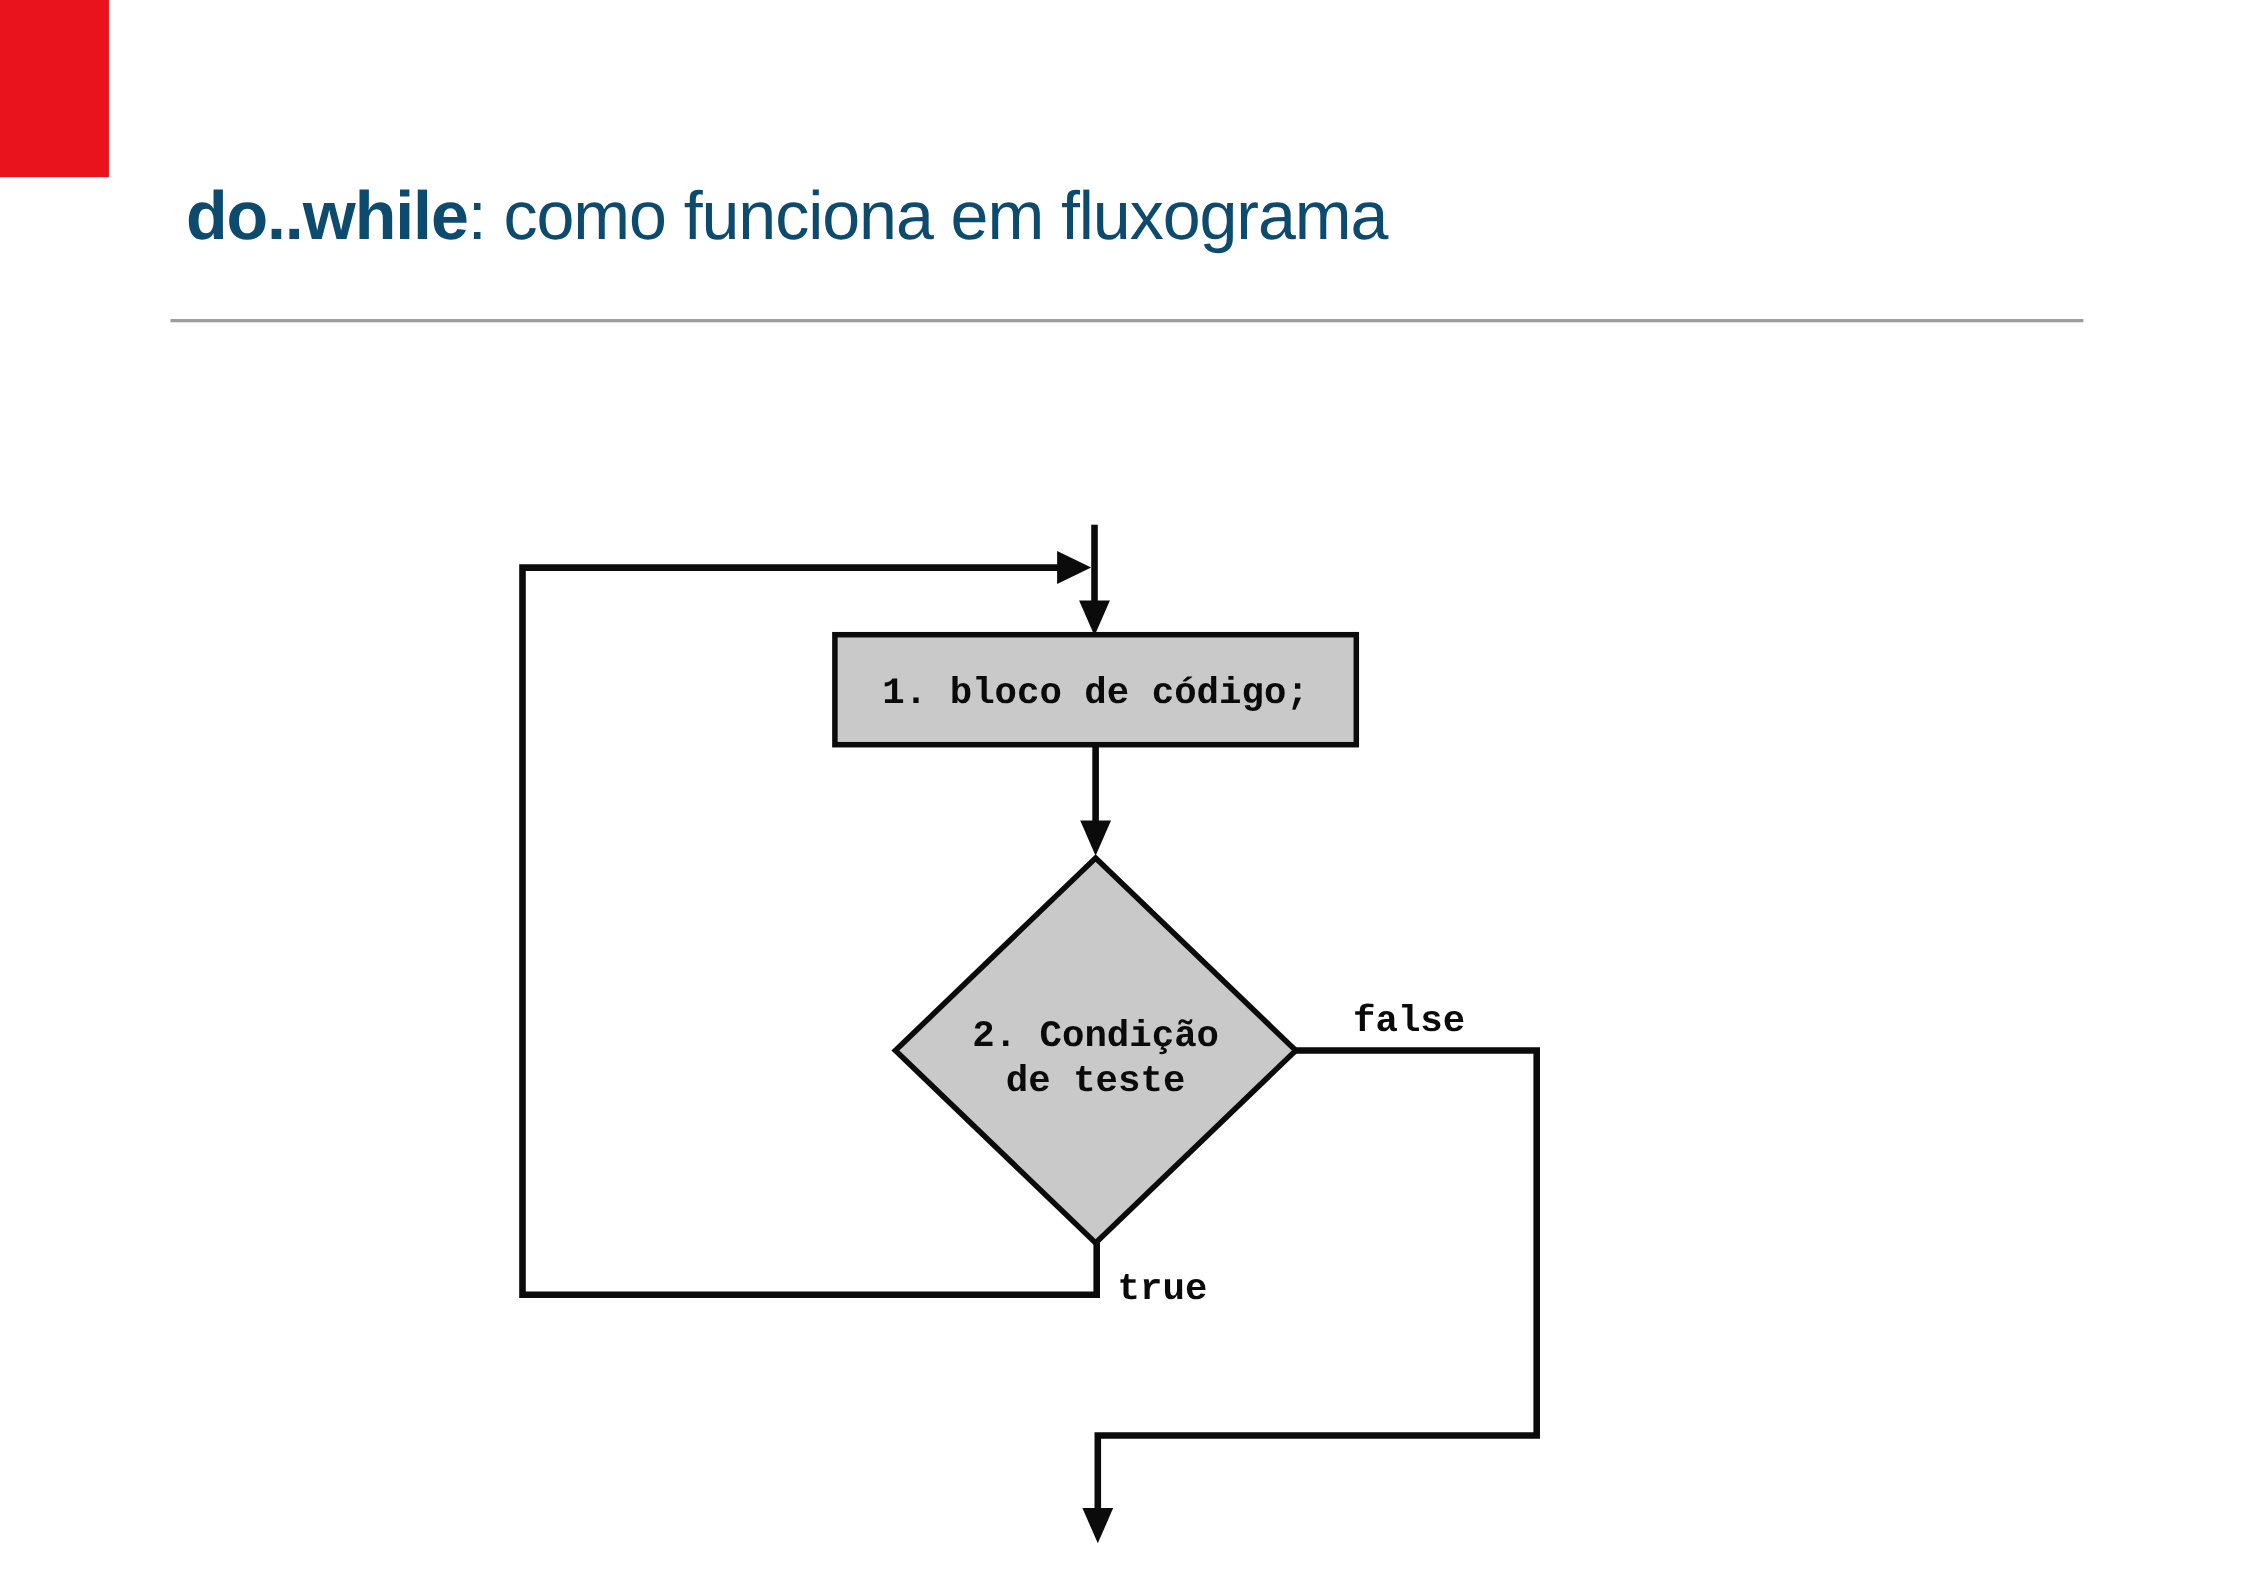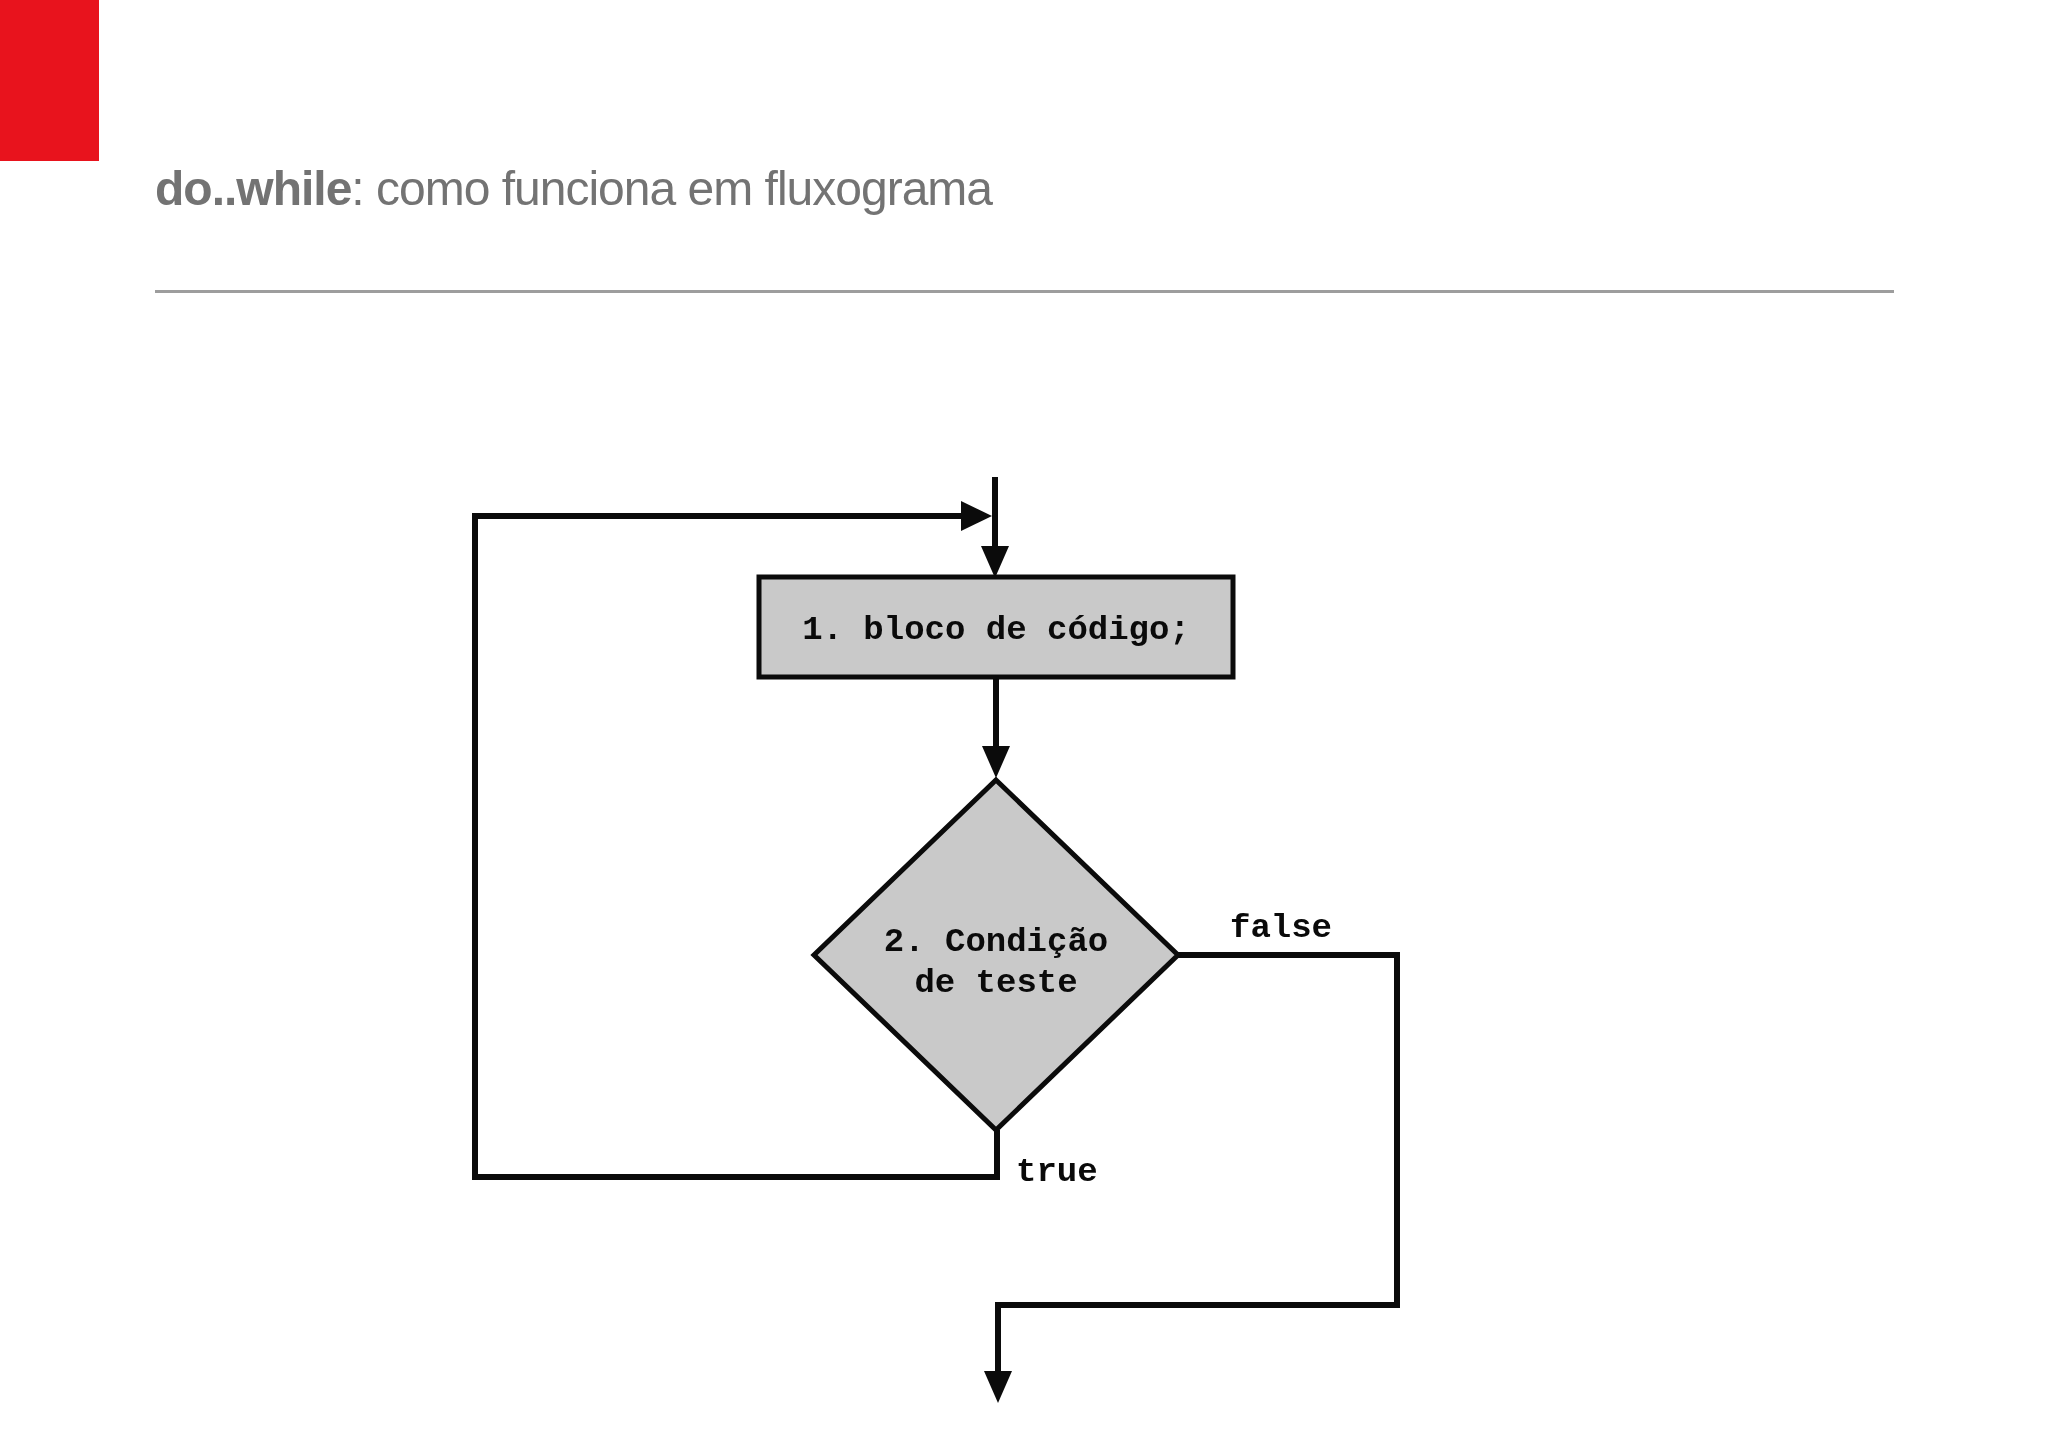--- a/index.html
+++ b/index.html
@@ -9,23 +9,23 @@
     background:#ffffff;
     overflow:hidden;
     font-family:"Liberation Sans",sans-serif;
   }
   .bookmark{
     position:absolute;left:0;top:0;
     width:99px;height:161px;
     background:#e8131d;
   }
   .title{
-    position:absolute;left:155px;top:163px;
-    font-size:48px;line-height:1.1;
-    color:#737373;letter-spacing:-1px;
+    position:absolute;left:169px;top:163px;
+    font-size:62px;line-height:1.1;
+    color:#0c4a6e;letter-spacing:-1px;
     white-space:nowrap;
   }
   .title .kw{font-weight:700;}
   .title .rest{font-weight:400;}
   .divider{
     position:absolute;left:155px;top:290px;
     width:1739px;height:3px;
     background:#9d9d9d;
   }
   .flow-svg{position:absolute;left:0;top:0;}

